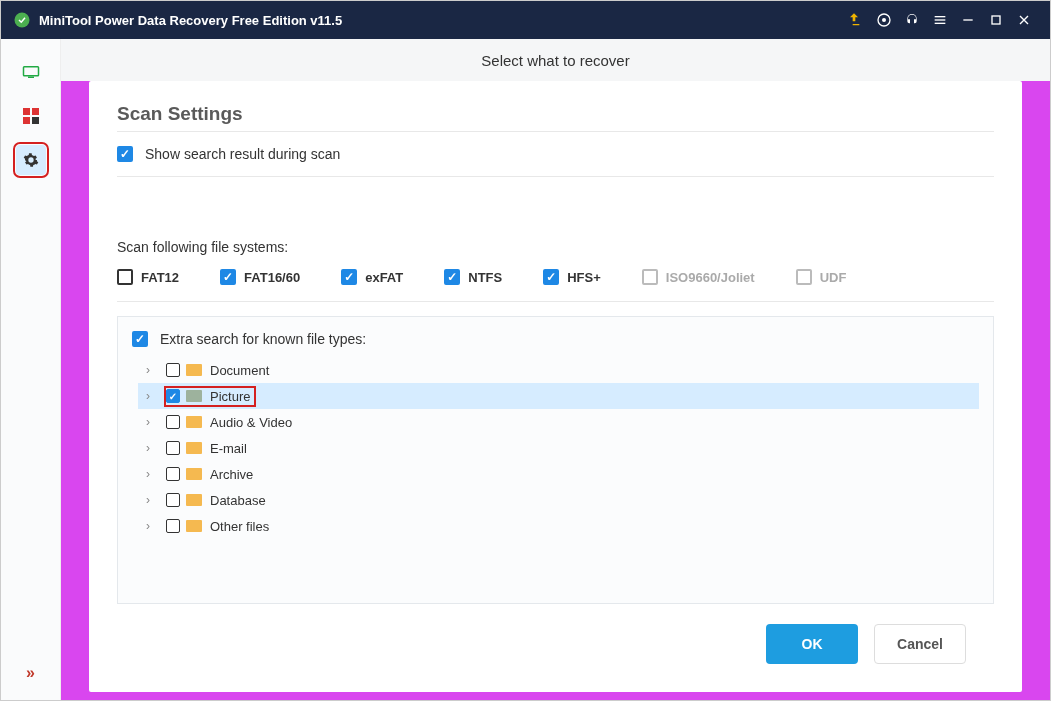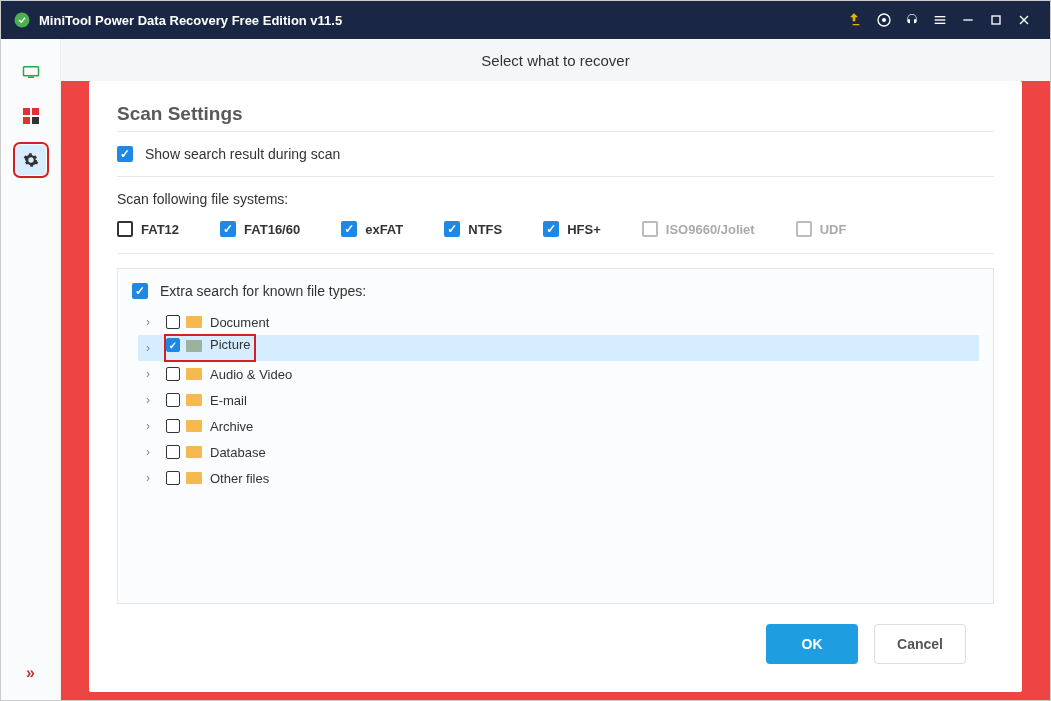--- a/index.html
+++ b/index.html
@@ -10,56 +10,56 @@
 .titlebar .title { font-size: 13px; font-weight: 600; flex: 1; }
 .titlebar .tb-btn { width: 28px; height: 28px; display: flex; align-items: center; justify-content: center; cursor: pointer; }
 .titlebar .tb-btn svg { width: 16px; height: 16px; }
 
 .body-wrap { display: flex; height: calc(701px - 38px); }
 .sidebar { width: 60px; background: #fafbfc; display: flex; flex-direction: column; align-items: center; padding-top: 18px; border-right: 1px solid #eee; }
 .sidebar .sb-item { width: 30px; height: 30px; display: flex; align-items: center; justify-content: center; margin-bottom: 14px; border-radius: 4px; cursor: pointer; }
 .sidebar .sb-item.active { background: #d6ecff; outline: 2px solid #d42020; outline-offset: 1px; }
 .sidebar .expand { margin-top: auto; margin-bottom: 20px; color: #c0392b; font-weight: bold; cursor: pointer; }
 
-.main { flex: 1; display: flex; flex-direction: column; background: #ef4444; }
+.main { flex: 1; display: flex; flex-direction: column; background: #d946ef; }
 .header-strip { height: 42px; display: flex; align-items: center; justify-content: center; font-size: 15px; color: #333; background: #f5f6f7; }
 .content { flex: 1; margin: 0 28px 10px 28px; background: #fff; border-radius: 2px; padding: 22px 28px 18px 28px; display: flex; flex-direction: column; }
 
 .h1 { font-size: 19px; font-weight: 700; color: #5a5a5a; padding-bottom: 6px; border-bottom: 1px solid #e8e8e8; }
 .row { display: flex; align-items: center; padding: 14px 0; border-bottom: 1px solid #e8e8e8; }
 
 .cb { width: 16px; height: 16px; border: 2px solid #1e88e5; border-radius: 2px; display: inline-flex; align-items: center; justify-content: center; margin-right: 12px; cursor: pointer; flex-shrink: 0; background: #fff; }
 .cb.checked { background: #1e88e5; }
 .cb.checked::after { content: "✓"; color: #fff; font-size: 12px; font-weight: bold; line-height: 1; }
 .cb.unchecked { border-color: #333; }
 .cb.disabled { border-color: #bbb; cursor: default; }
 
 .lbl { font-size: 14px; color: #333; }
 .lbl.disabled { color: #aaa; }
 .lbl.bold { font-weight: 700; font-size: 13px; }
 
 .fs-group { padding-top: 14px; padding-bottom: 16px; border-bottom: 1px solid #e8e8e8; }
-.fs-title { font-size: 14px; color: #333; margin-bottom: 14px; }
+.fs-title { font-size: 14px; color: #333; margin-bottom: 14px; margin-top: 48px; }
 .fs-list { display: flex; gap: 41px; align-items: center; }
 .fs-item { display: flex; align-items: center; }
 .fs-item .cb { margin-right: 8px; }
 
 .extra-box { border: 1px solid #e4e8ec; background: #fbfcfd; padding: 14px 14px 14px 14px; margin-top: 14px; flex: 1; overflow: auto; }
 .extra-head { display: flex; align-items: center; margin-bottom: 10px; }
 .tree { list-style: none; padding-left: 6px; }
 .tree li { display: flex; align-items: center; height: 26px; padding-left: 8px; }
 .tree li.selected { background: #d6ecff; }
 .tree .chev { width: 16px; color: #888; margin-right: 4px; cursor: pointer; font-size: 12px; }
 .tree .tcb { width: 14px; height: 14px; border: 1.5px solid #333; border-radius: 2px; margin-right: 6px; cursor: pointer; display: inline-flex; align-items: center; justify-content: center; background: #fff; }
 .tree .tcb.checked { background: #1e88e5; border-color: #1e88e5; }
 .tree .tcb.checked::after { content: "✓"; color: #fff; font-size: 10px; font-weight: bold; }
 .tree .folder { width: 16px; height: 12px; background: #f5b950; border-radius: 1px; margin-right: 8px; display: inline-block; }
 .tree .folder.grey { background: #9db29d; }
 .tree .tlbl { font-size: 13px; color: #333; }
-.tree .highlight-box { display: inline-flex; align-items: flex-end; outline: 2px solid #d42020; padding: 1px 4px 8px 0; }
+.tree .highlight-box { display: inline-flex; align-items: center; outline: 2px solid #d42020; padding: 1px 4px 1px 0; }
 
 .footer { display: flex; justify-content: flex-end; gap: 16px; padding: 20px 28px 10px 0; }
 .btn { height: 40px; min-width: 92px; border-radius: 4px; font-size: 14px; font-weight: 600; display: flex; align-items: center; justify-content: center; cursor: pointer; }
 .btn.cancel { background: #fff; border: 1px solid #ddd; color: #555; }
 .btn.ok { background: #1e9de0; color: #fff; border: none; }
 </style>
 </head>
 <body>
 
 <div class="titlebar">

